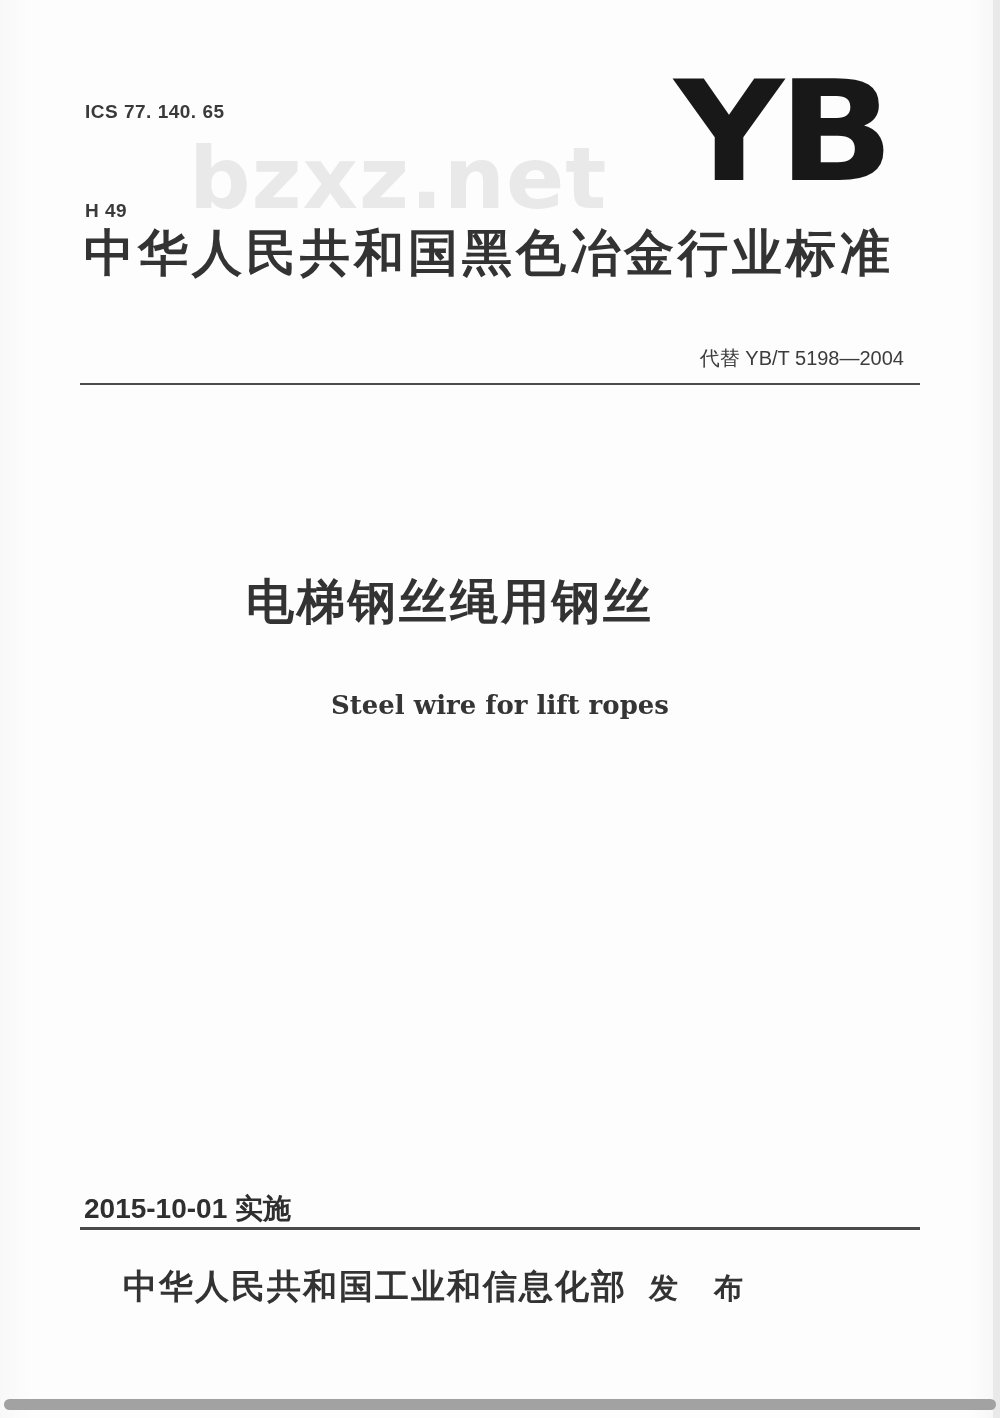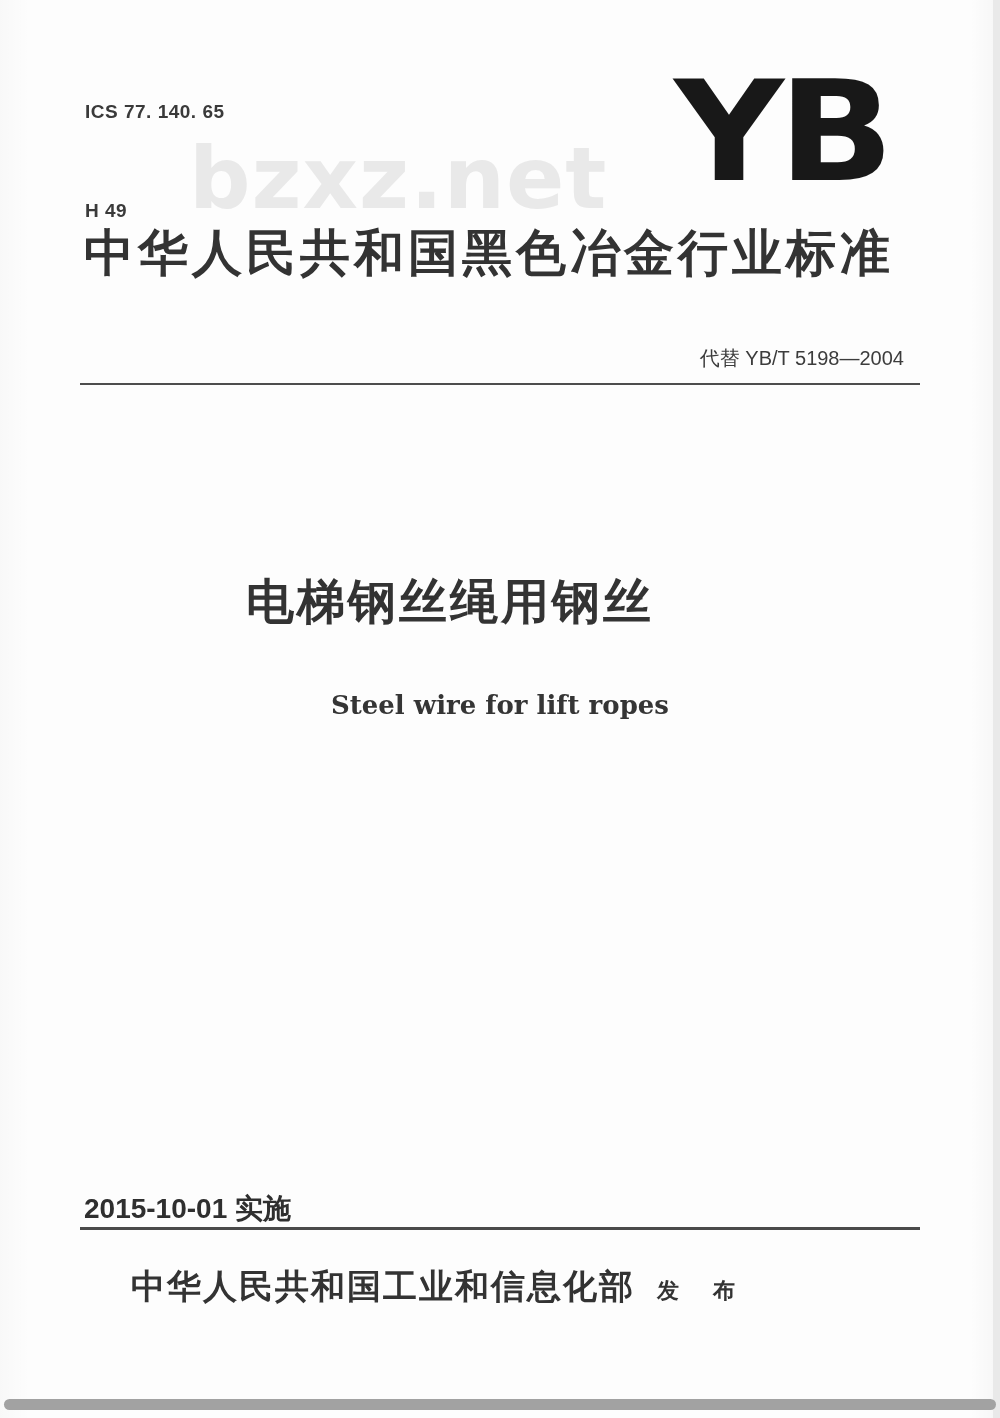--- a/index.html
+++ b/index.html
@@ -160,21 +160,21 @@
     align-items: baseline;
     gap: 22px;
     color: #333333;
   }
   .publisher-name {
     font-size: 34px;
     font-weight: 700;
     letter-spacing: 2px;
   }
   .publish-label {
-    font-size: 22px;
+    font-size: 29px;
     font-weight: 700;
     letter-spacing: 14px;
   }
   .h-scrollbar {
     position: absolute;
     left: 4px;
     top: 1399px;
     width: 992px;
     height: 11px;
     border-radius: 6px;

